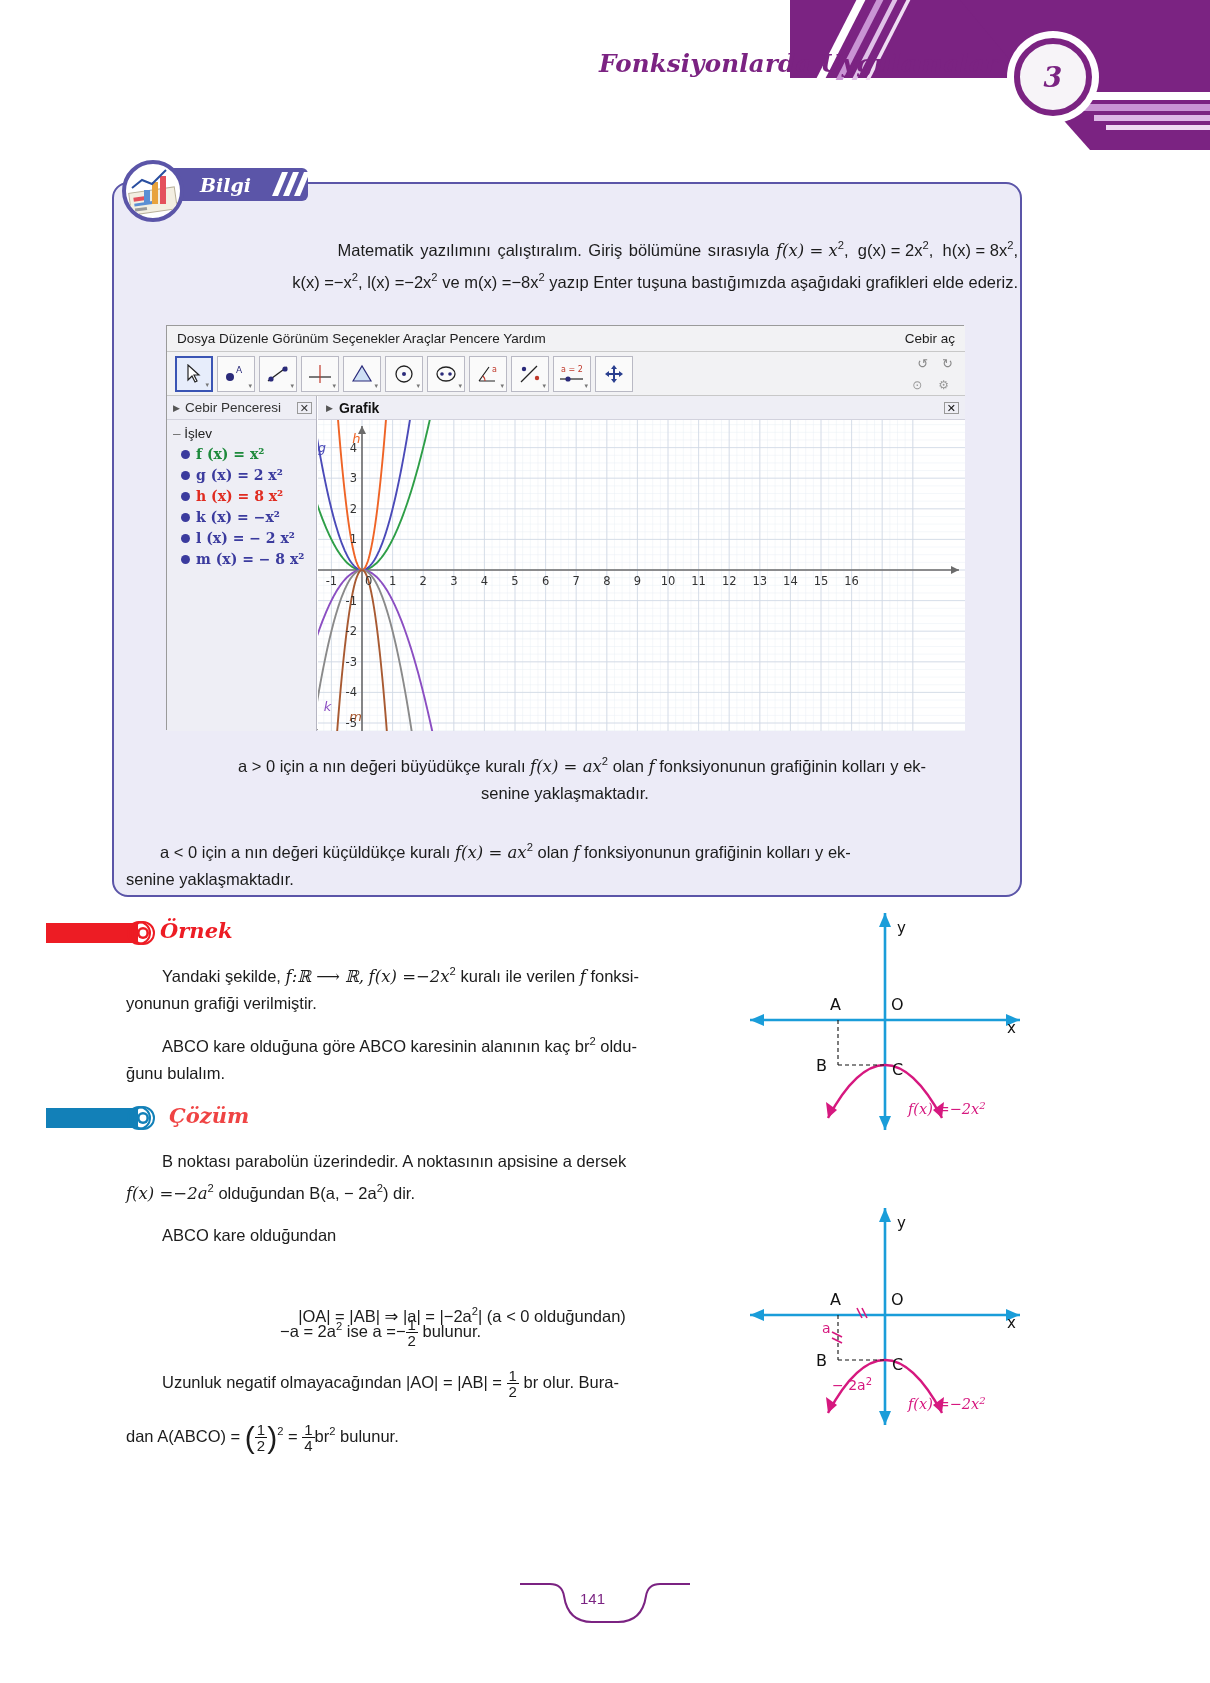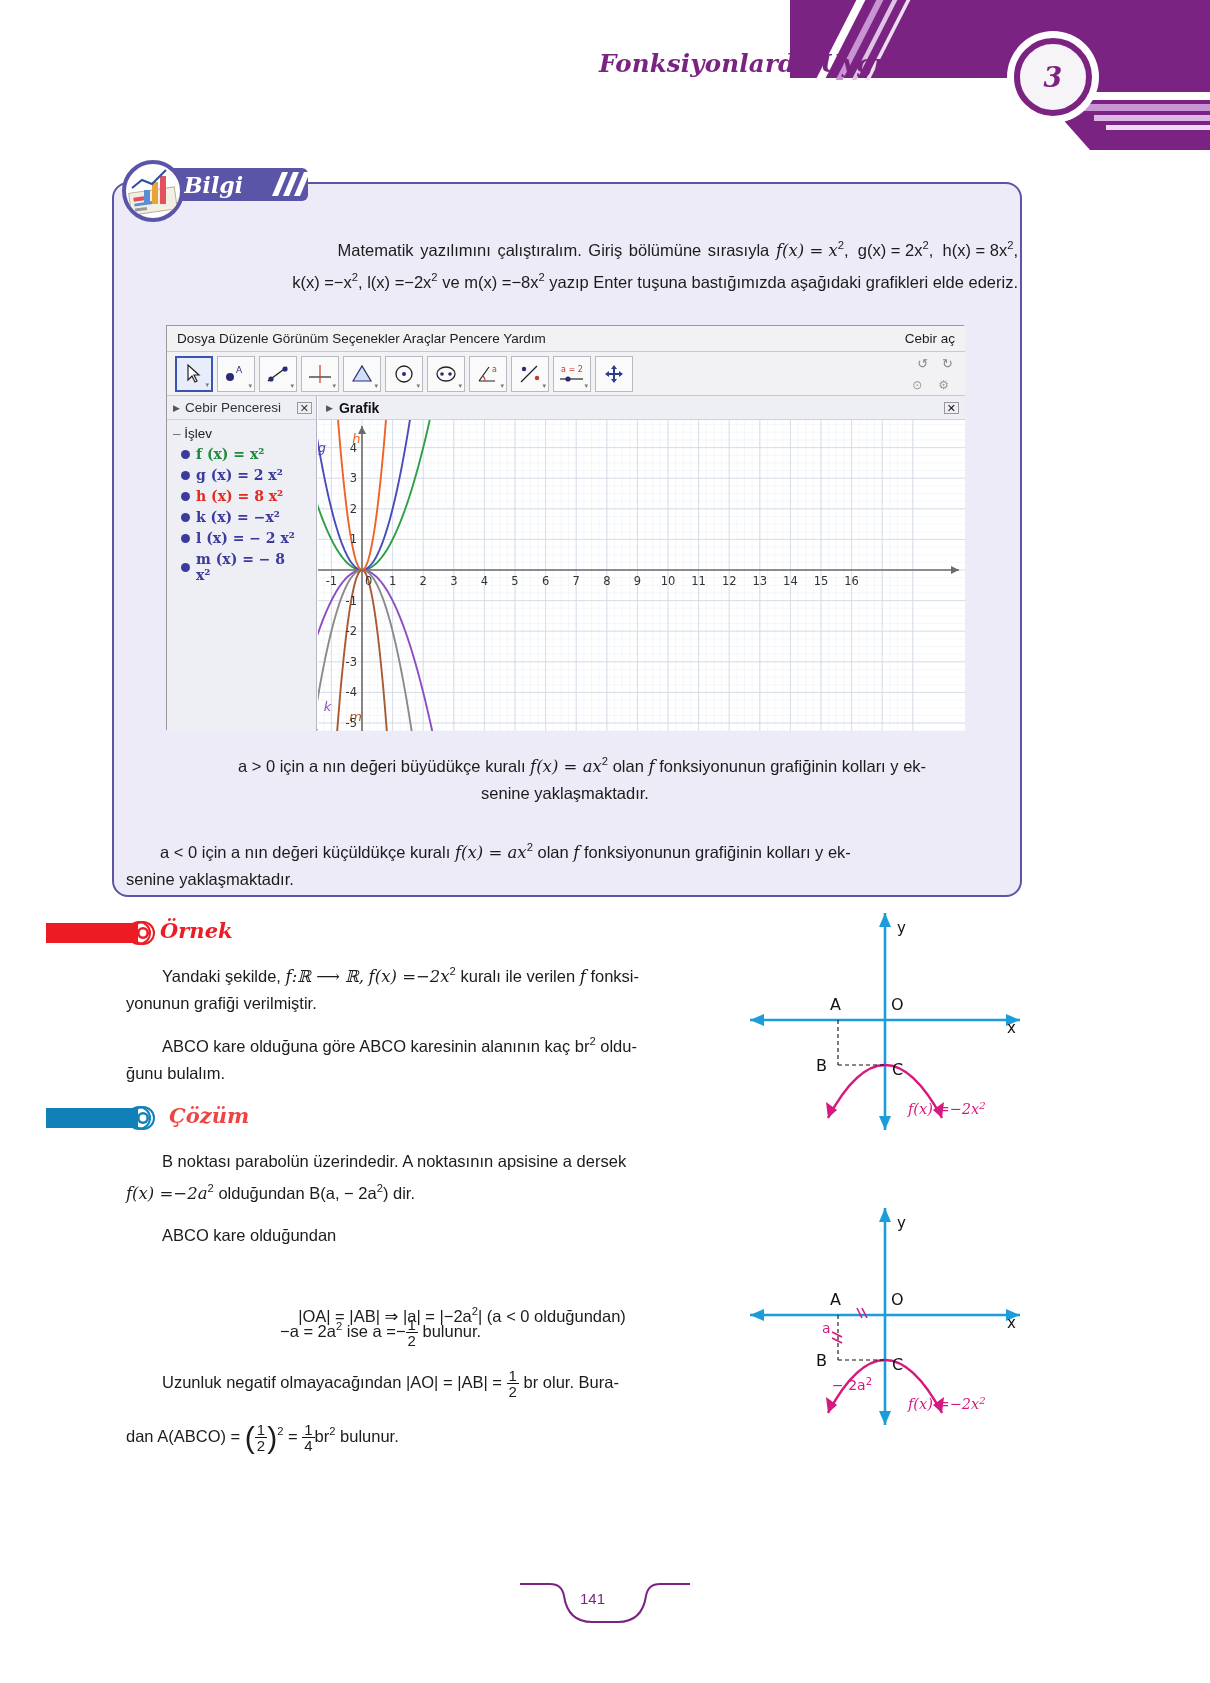--- a/index.html
+++ b/index.html
@@ -48,21 +48,21 @@
     position:absolute; left:112px; top:182px; width:910px; height:715px;
     background:#ecebf7; border:2px solid #5b55a8; border-radius:16px;
   }
   .bilgi-tab {
     position:absolute; left:168px; top:168px; width:140px; height:33px;
     background:#5b55a8; border-radius:0 6px 6px 0;
     display:flex; align-items:center;
   }
   .bilgi-label {
     font-family:"DejaVu Serif", serif; font-style:italic; font-weight:bold;
-    font-size:22px; color:#ffffff; margin-left:16px;
+    font-size:19px; color:#ffffff; margin-left:32px;
   }
   .bilgi-slashes { position:absolute; left:270px; top:170px; width:42px; height:28px; }
   .bilgi-icon {
     position:absolute; left:122px; top:160px; width:62px; height:62px;
     border-radius:50%; background:#ffffff; border:4px solid #5b55a8;
     overflow:hidden; z-index:4;
   }
 
   .para { position:absolute; font-size:16.5px; line-height:27px; color:#1c1c1c; }
   .ital-f { font-family:"DejaVu Serif", serif; font-style:italic; }
@@ -88,21 +88,21 @@
         font-size:12px; color:#9a9a9a; }
 
   .gg-algebra { position:absolute; left:0; top:70px; width:150px; height:335px;
         background:#eeeef5; border-right:1px solid #b6b6c2; }
   .gg-alg-hdr { height:24px; display:flex; align-items:center; padding-left:6px;
         font-size:13.5px; color:#333; border-bottom:1px solid #d2d2dd; background:#eeeef5;}
   .gg-graph-hdr { position:absolute; left:151px; top:70px; width:647px; height:24px;
         background:#eeeef5; border-bottom:1px solid #d2d2dd;
         display:flex; align-items:center; padding-left:8px;
         font-size:14px; font-weight:bold; color:#111; }
-  .fn-list { padding:4px 16px 0 4px; }
+  .fn-list { padding:4px 0 0 4px; }
   .fn-group { font-size:13.5px; color:#222; margin:2px 0 4px 2px; }
   .fn-item { display:flex; align-items:center; gap:6px; margin:5px 0 5px 10px;
         font-size:14px; font-weight:bold; font-family:"DejaVu Serif", serif; }
   .fn-dot { width:9px; height:9px; border-radius:50%; background:#3b3b9e; flex:none; }
 
   .graph-area { position:absolute; left:151px; top:94px; width:647px; height:311px;
         background:#ffffff; overflow:hidden; }
 
   
   .tagbar { position:absolute; height:20px; width:92px; }

